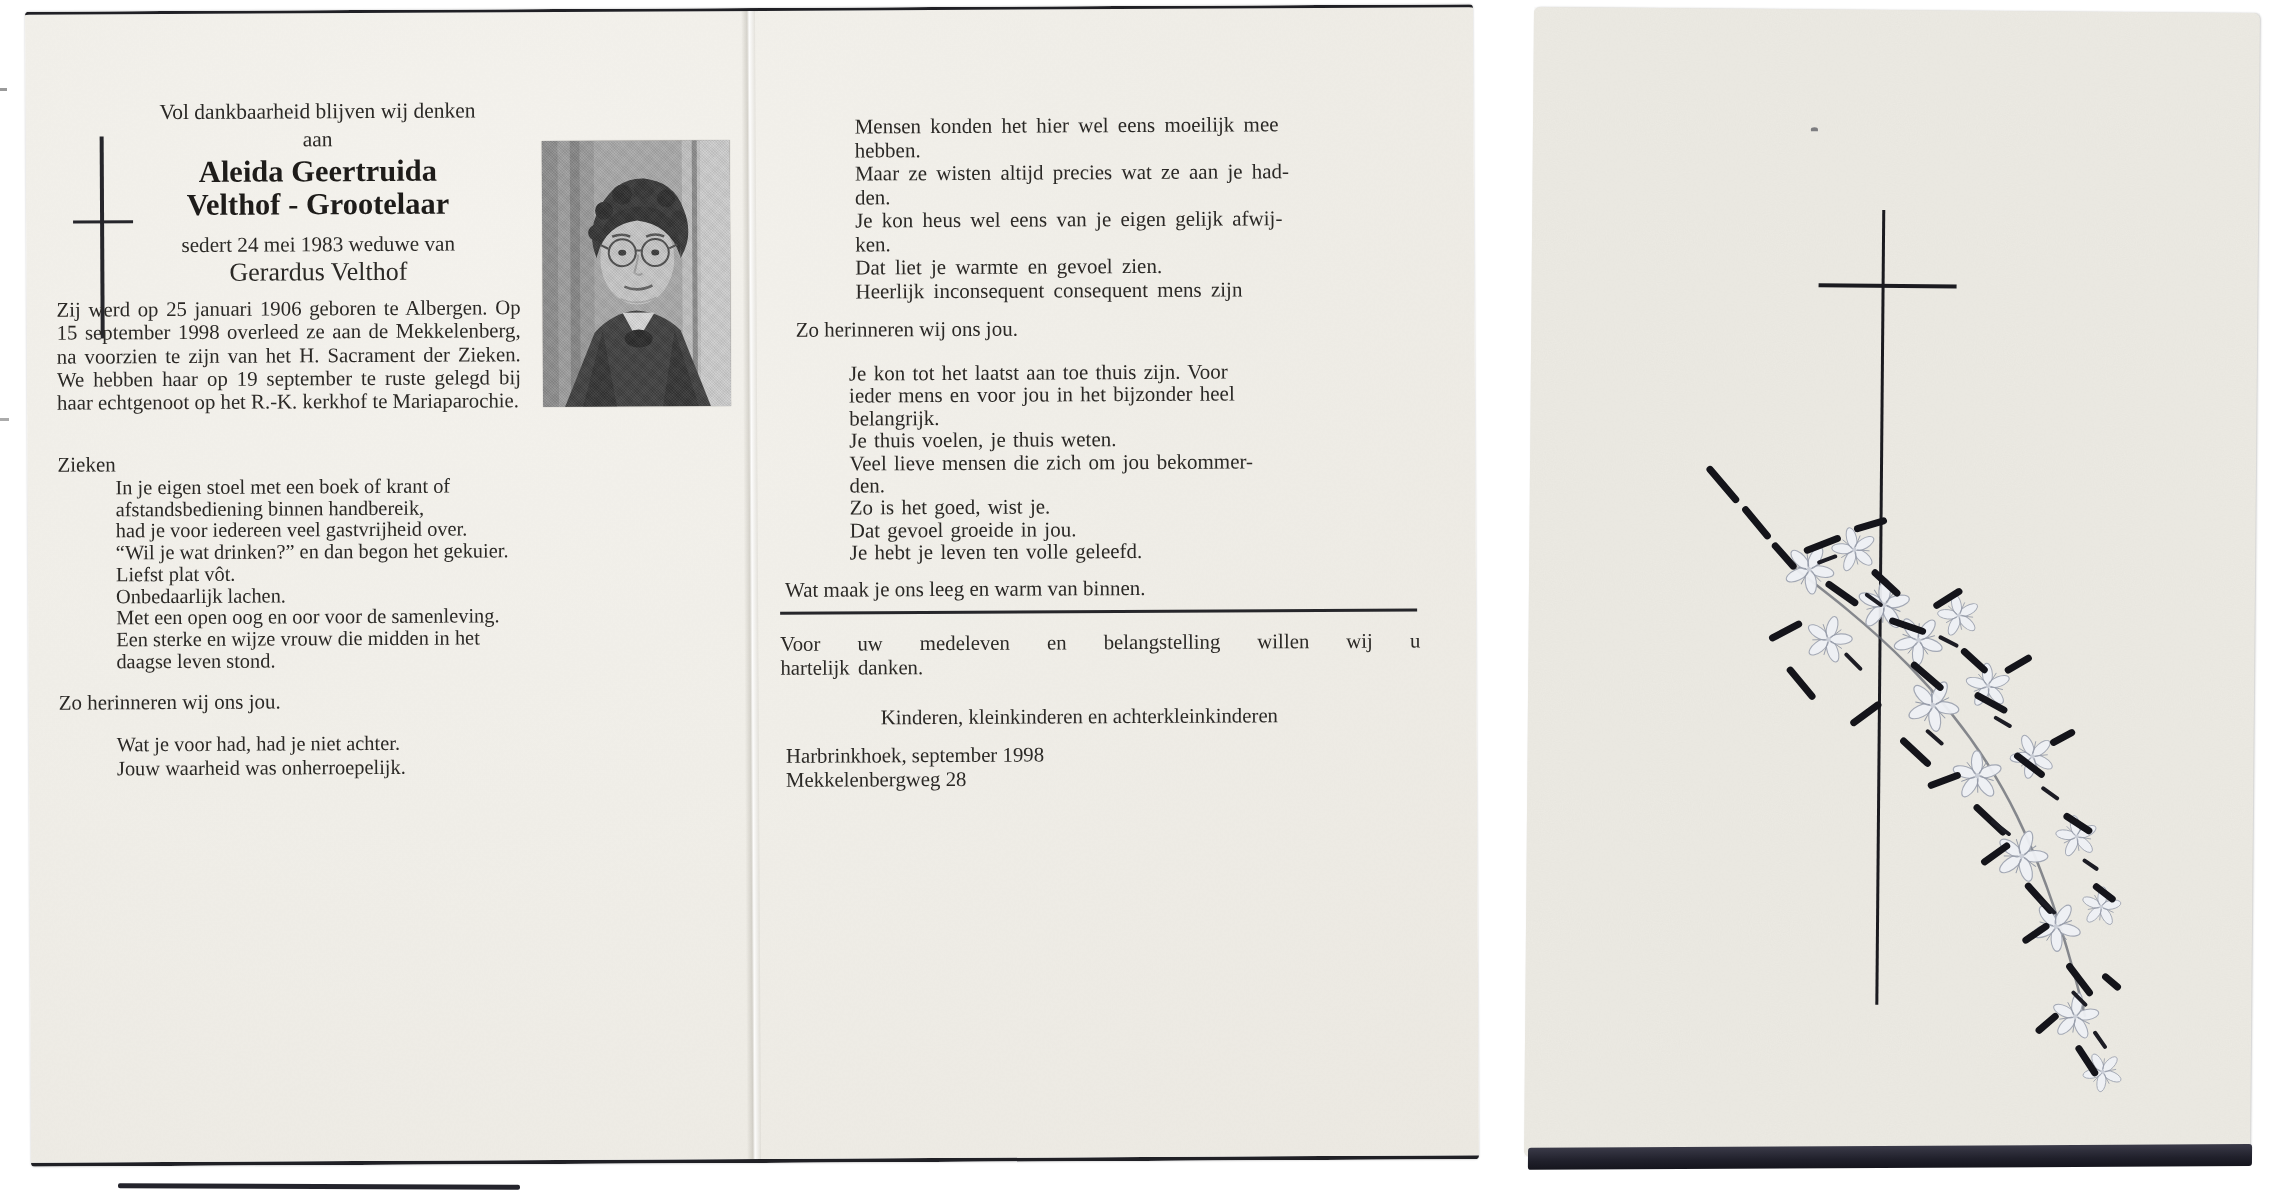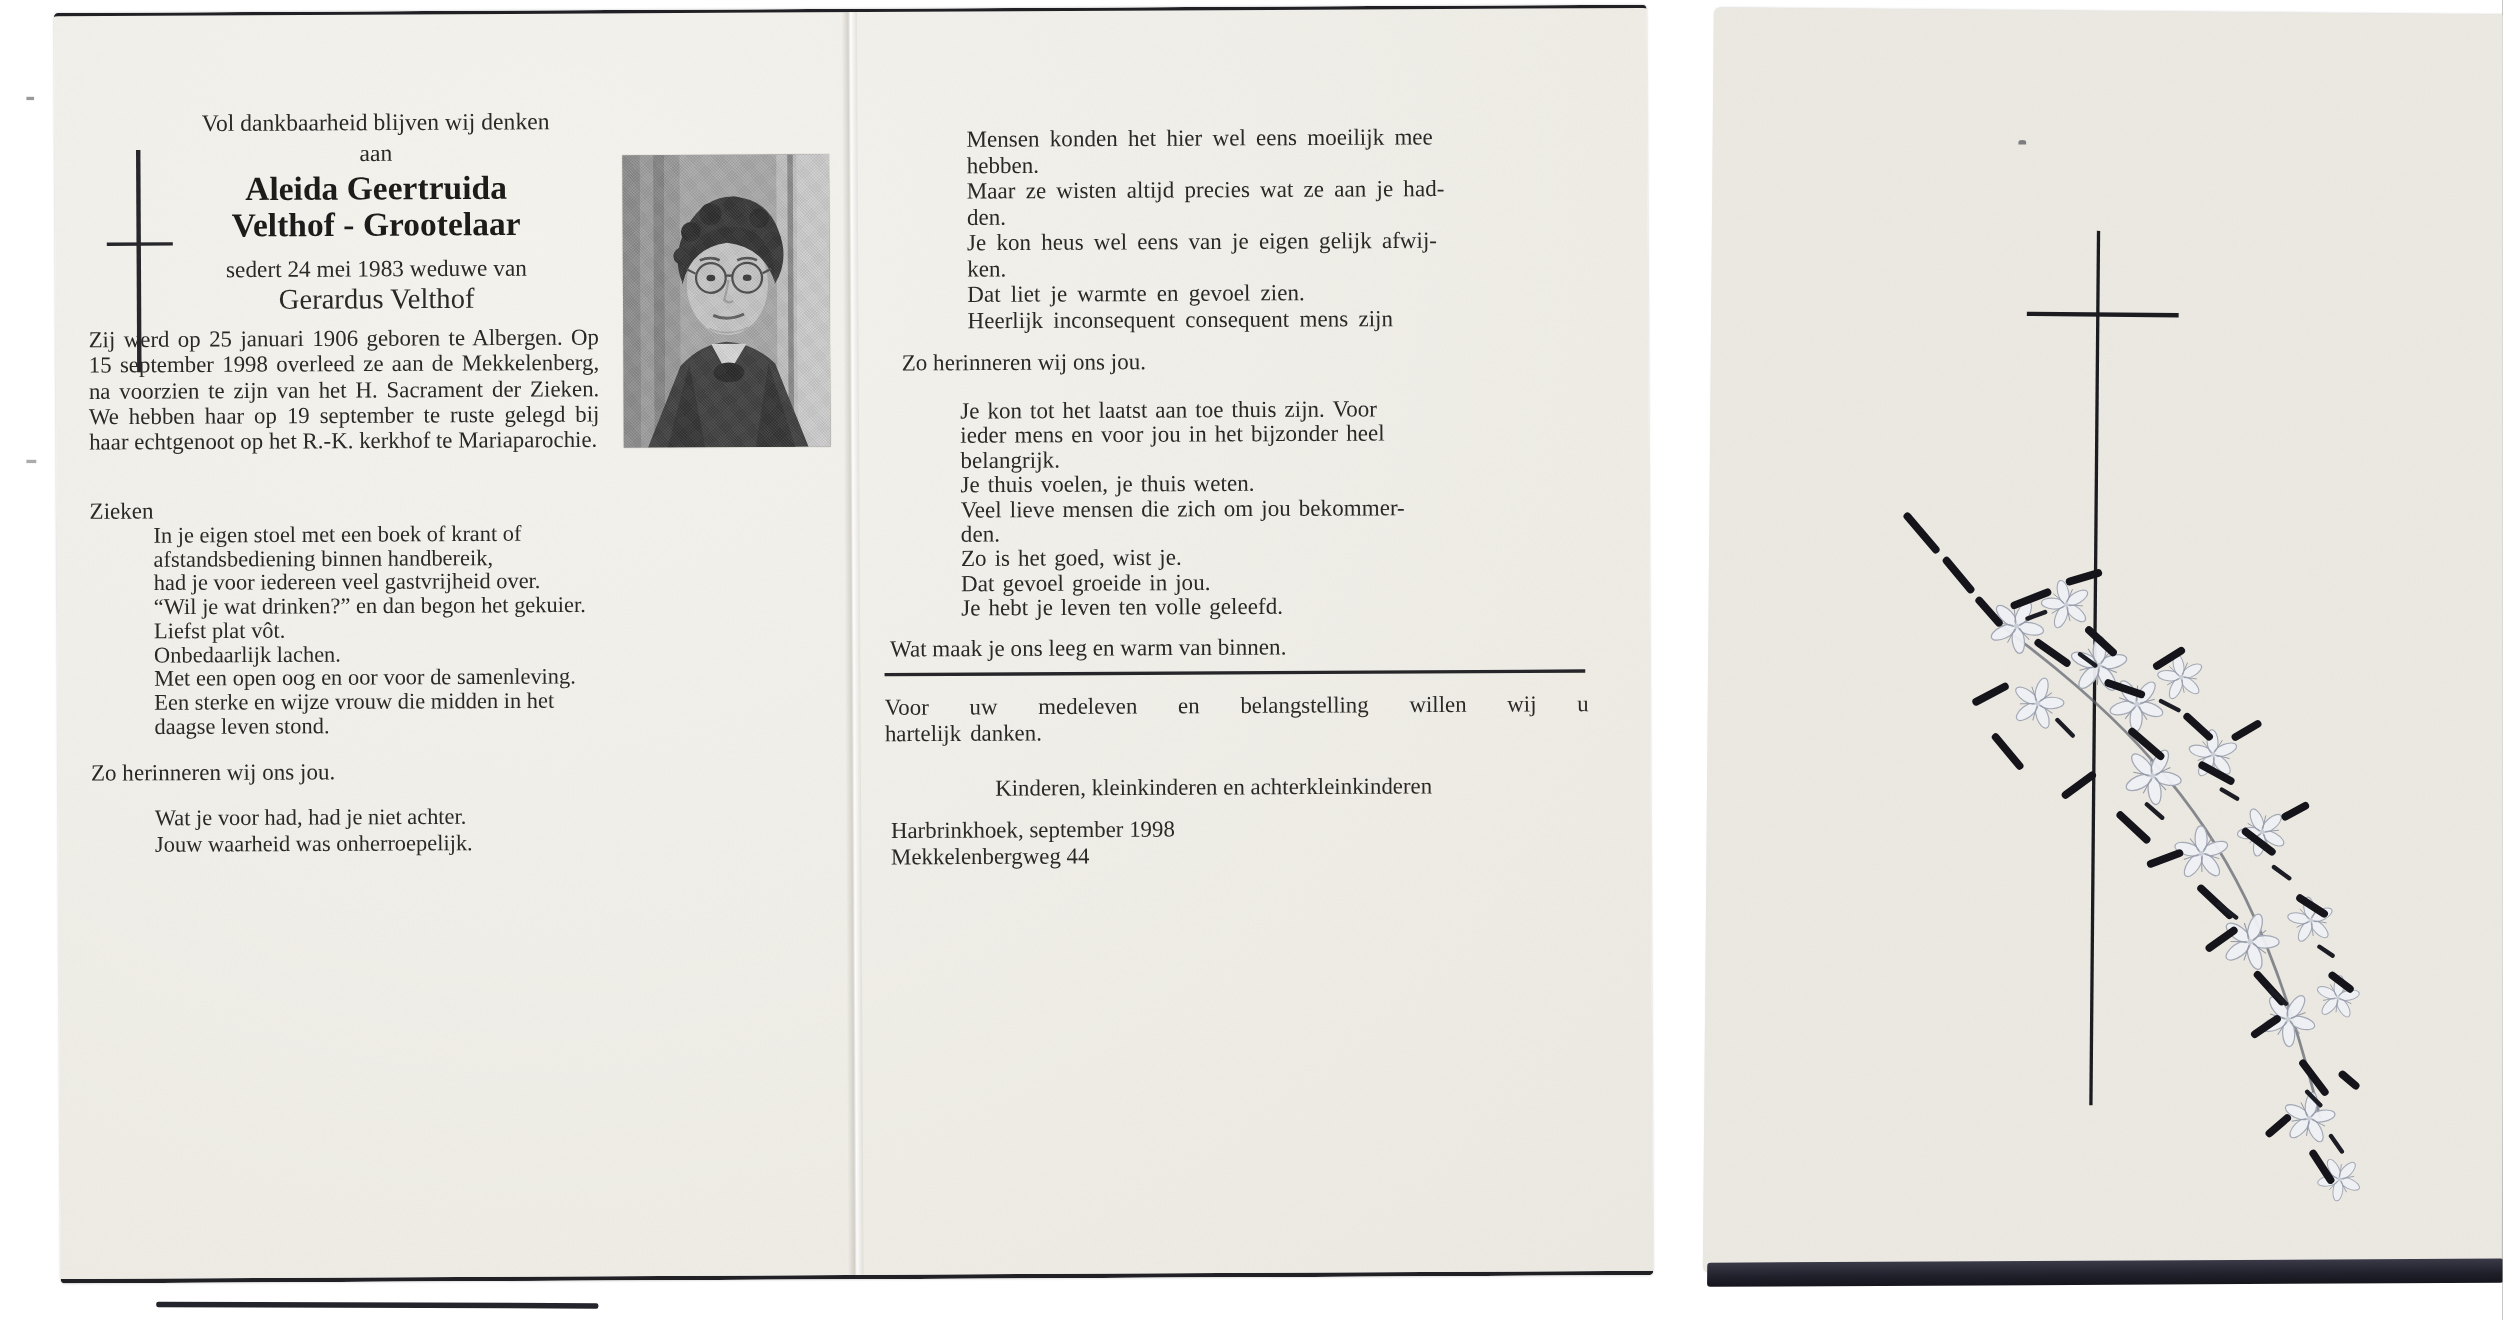--- a/index.html
+++ b/index.html
@@ -1,18 +1,18 @@
 <!DOCTYPE html>
 <html lang="nl"><head>
 <meta charset="utf-8">
 <style>
   html,body{margin:0;padding:0;background:#ffffff;}
   body{width:2275px;height:1200px;overflow:hidden;position:relative;
        font-family:"Liberation Serif","DejaVu Serif",serif;color:#2b2926;}
-  .canvas{position:absolute;inset:0;margin-left:24px;}
+  .canvas{position:absolute;inset:0;}
 
   
   .open-card{position:absolute;left:28px;top:8px;width:1448px;height:1148px;
     background:radial-gradient(ellipse at 30% 18%,#f5f3ee 0%,#f1efe9 45%,#ece9e2 100%);
     border-top:3px solid #202025;border-bottom:4px solid #202025;
     border-radius:4px;transform:rotate(-0.3deg);box-shadow:0 0 2px rgba(0,0,0,.25);}
   .open-card .tex{position:absolute;inset:0;width:100%;height:100%;pointer-events:none;}
   .fold{position:absolute;left:716px;top:0;width:14px;height:100%;
     background:linear-gradient(90deg,rgba(110,105,92,0) 0%,rgba(110,105,92,.22) 42%,rgba(255,255,255,.85) 58%,rgba(110,105,92,.10) 100%);}
   .page{position:absolute;inset:0;}
@@ -191,21 +191,21 @@
           <div>Je hebt je leven ten volle geleefd.</div>
         </div>
       <div class="abs closing">Wat maak je ons leeg en warm van binnen.</div>
       <div class="abs rule"></div>
       <div class="abs thanks">
           <div>Voor uw medeleven en belangstelling willen wij u</div>
           <div>hartelijk danken.</div>
         </div>
       <div class="abs family">Kinderen, kleinkinderen en achterkleinkinderen</div>
       <div class="abs placedate">Harbrinkhoek, september 1998</div>
-      <div class="abs address">Mekkelenbergweg 44</div>
+      <div class="abs address">Mekkelenbergweg 28</div>
     </div>
   </div>
 
   <div class="cover-card">
     <svg class="tex" aria-hidden="true">
       <filter id="tx-cover">
           <feTurbulence type="fractalNoise" baseFrequency="0.9" numOctaves="2" seed="7"></feTurbulence>
         <feColorMatrix type="matrix" values="0 0 0 0 .55 0 0 0 0 .54 0 0 0 0 .50 0 0 0 .16 0"></feColorMatrix>
         </filter>
       <rect width="100%" height="100%" filter="url(#tx-cover)"></rect>

